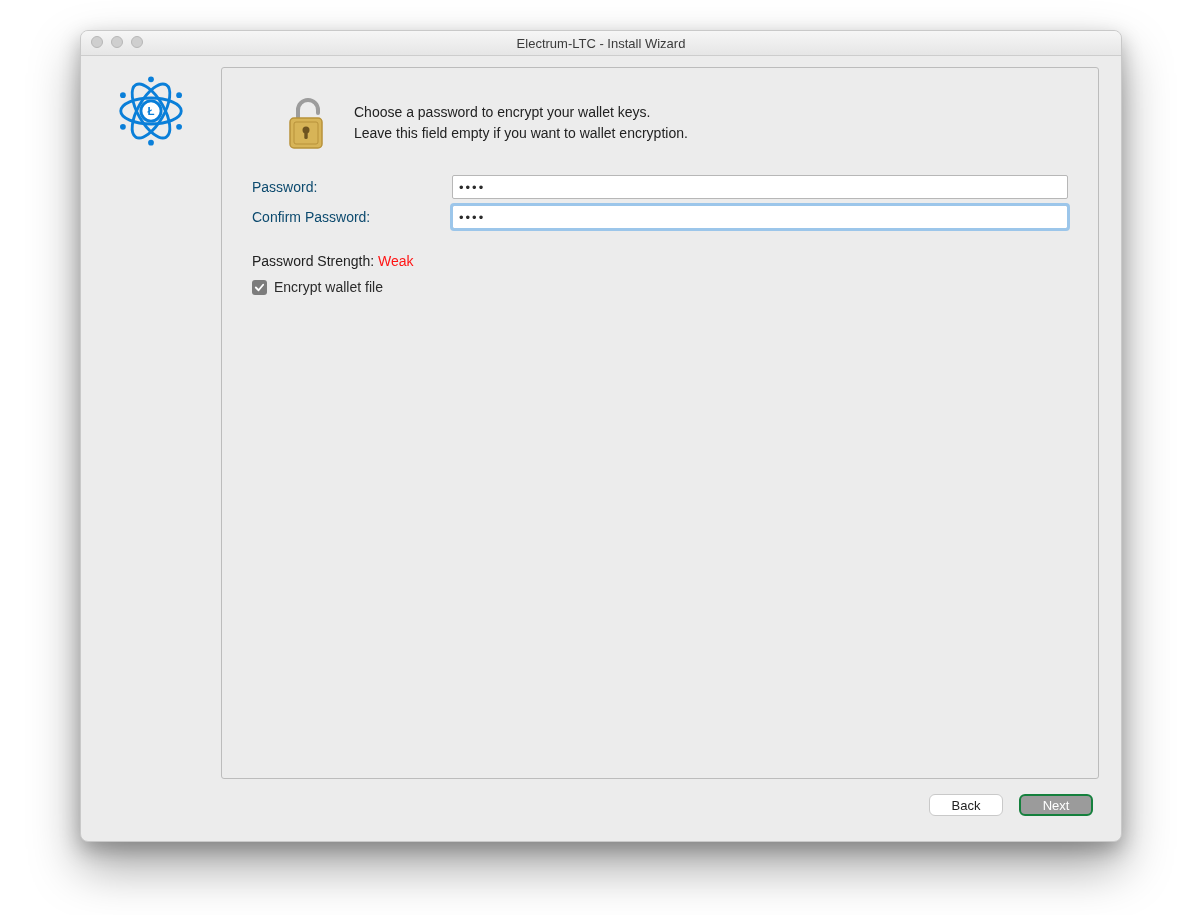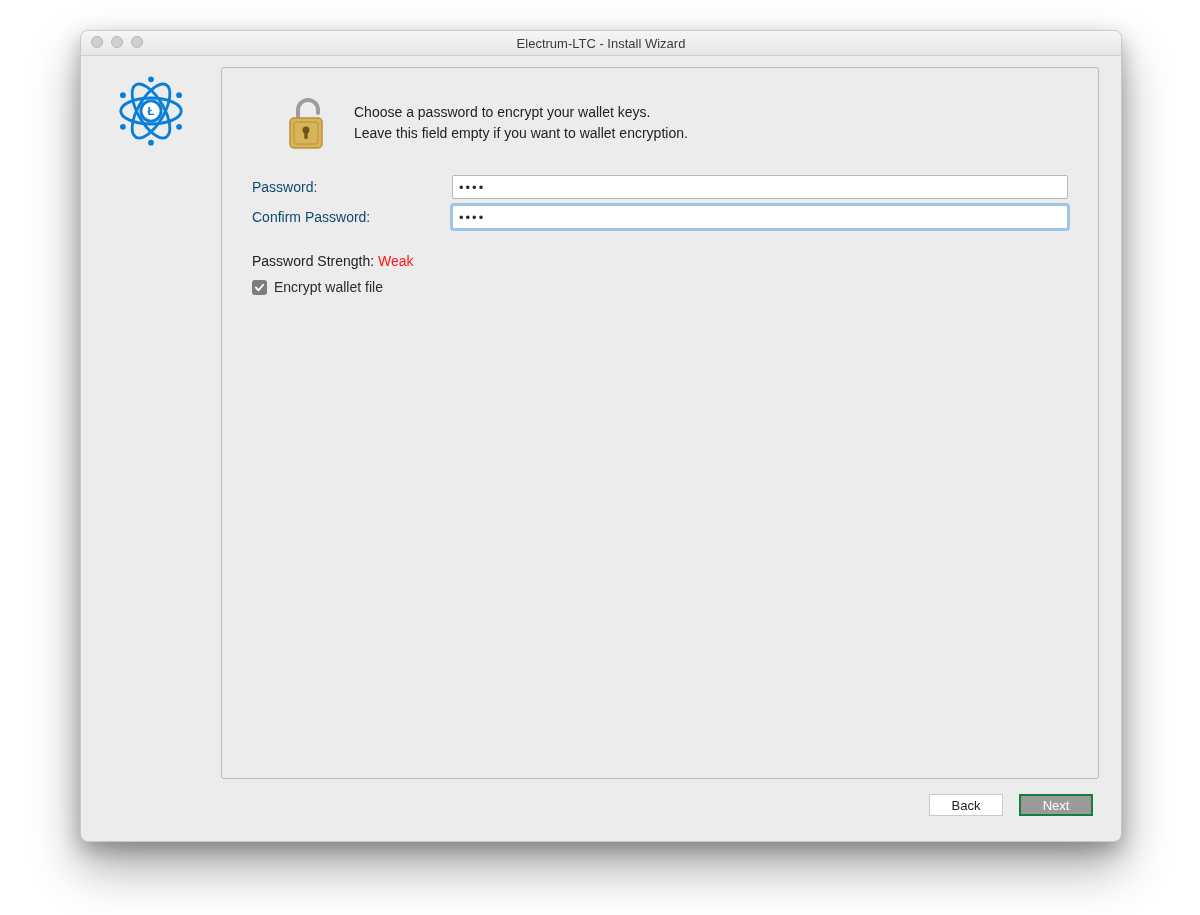--- a/index.html
+++ b/index.html
@@ -156,21 +156,21 @@
     height: 44px;
     display: flex;
     align-items: center;
     justify-content: flex-end;
     gap: 16px;
     padding: 4px 6px 0 0;
   }
   .btn {
     min-width: 74px;
     height: 22px;
-    border-radius: 0;
+    border-radius: 6px;
     font-size: 13px;
     display: flex;
     align-items: center;
     justify-content: center;
     padding: 0 12px;
     box-sizing: border-box;
   }
   .btn-back {
     background: #ffffff;
     border: 1px solid #c9c9c9;

